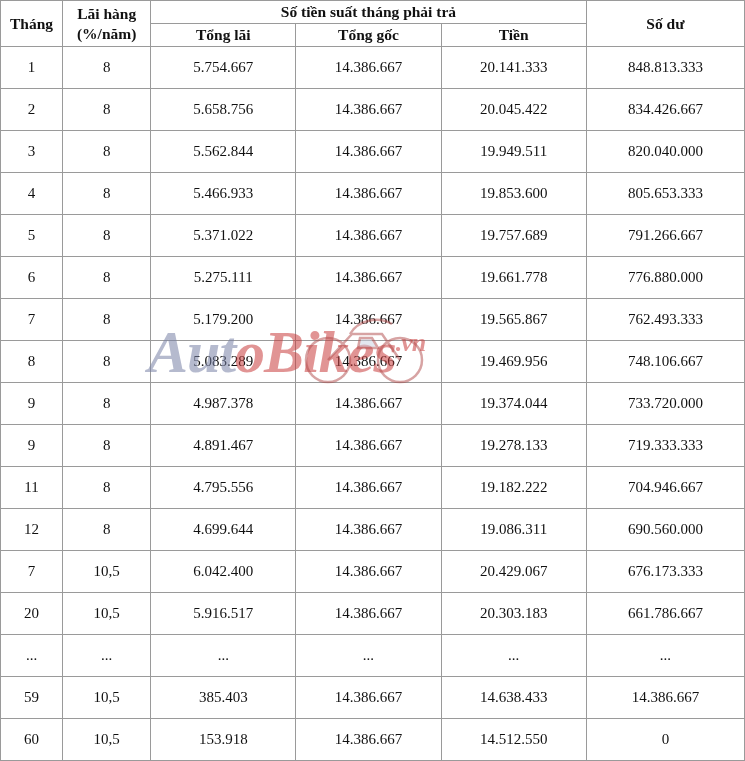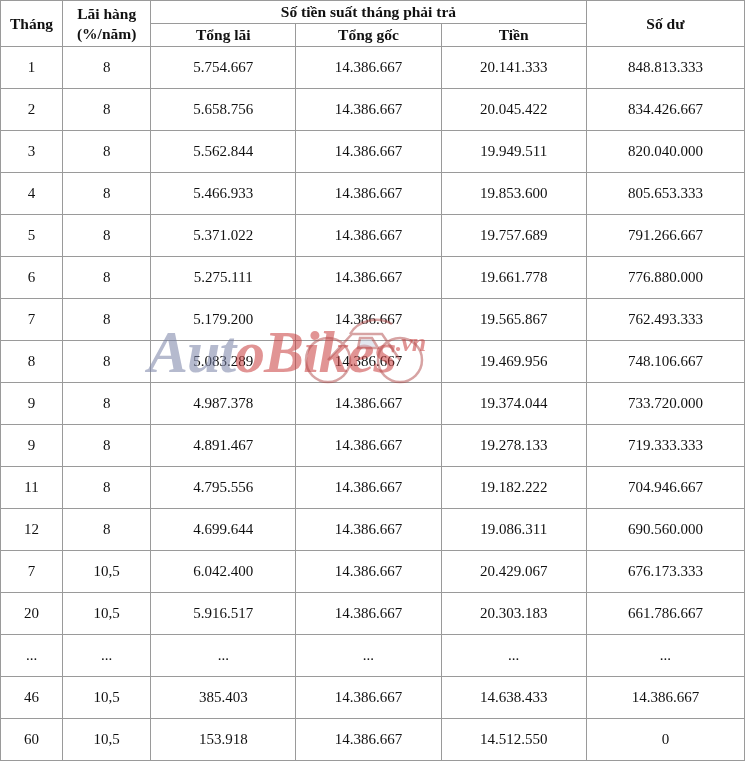--- a/index.html
+++ b/index.html
@@ -236,21 +236,21 @@
         </tr>
         <tr>
           <td>...</td>
           <td>...</td>
           <td>...</td>
           <td>...</td>
           <td>...</td>
           <td>...</td>
         </tr>
         <tr>
-          <td>46</td>
+          <td>59</td>
           <td>10,5</td>
           <td>385.403</td>
           <td>14.386.667</td>
           <td>14.638.433</td>
           <td>14.386.667</td>
         </tr>
         <tr>
           <td>60</td>
           <td>10,5</td>
           <td>153.918</td>

